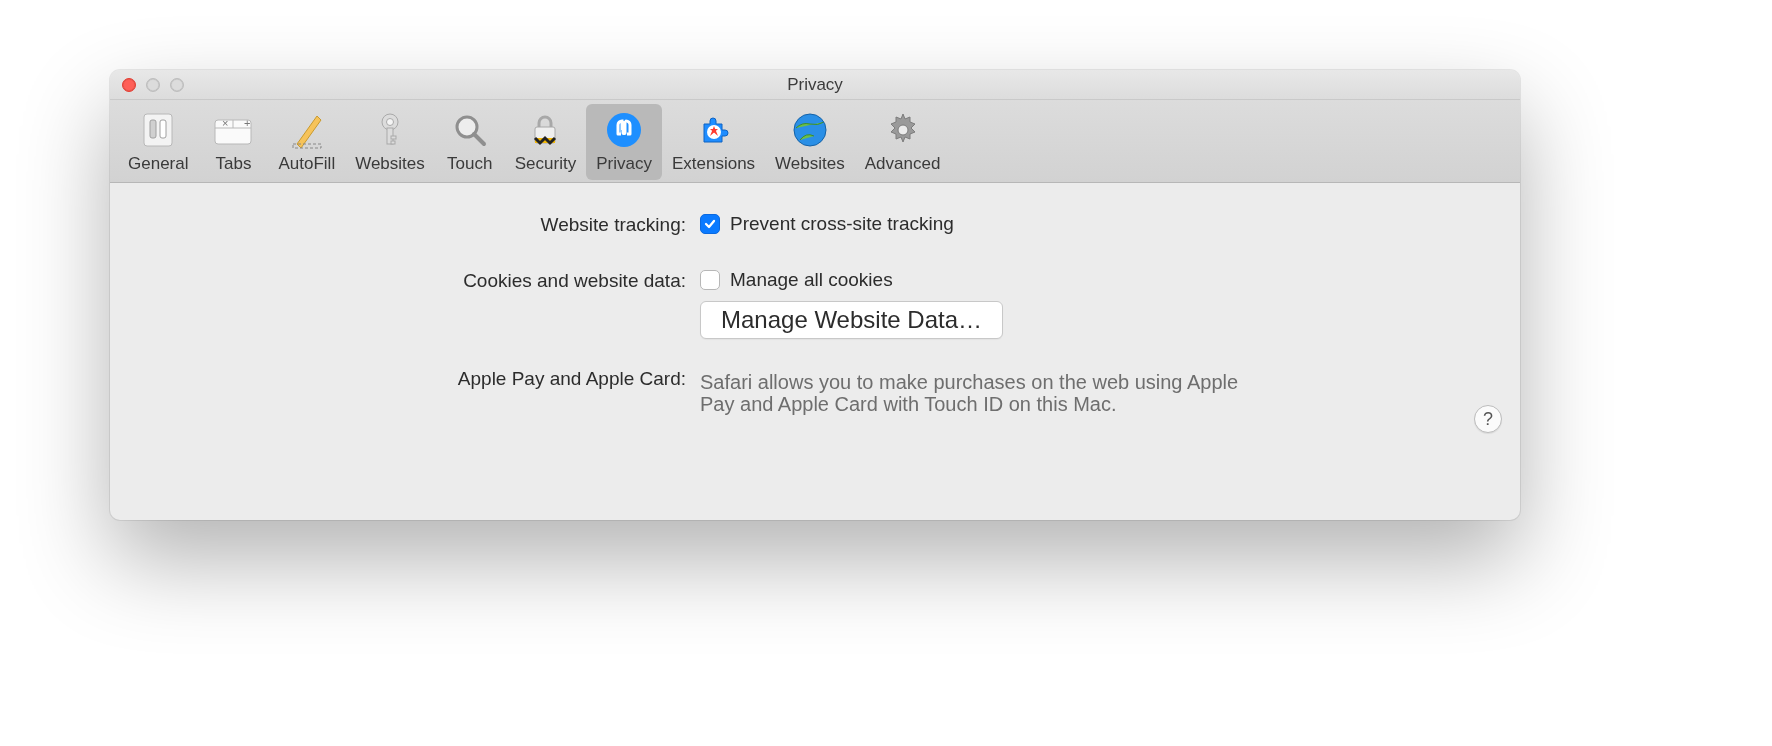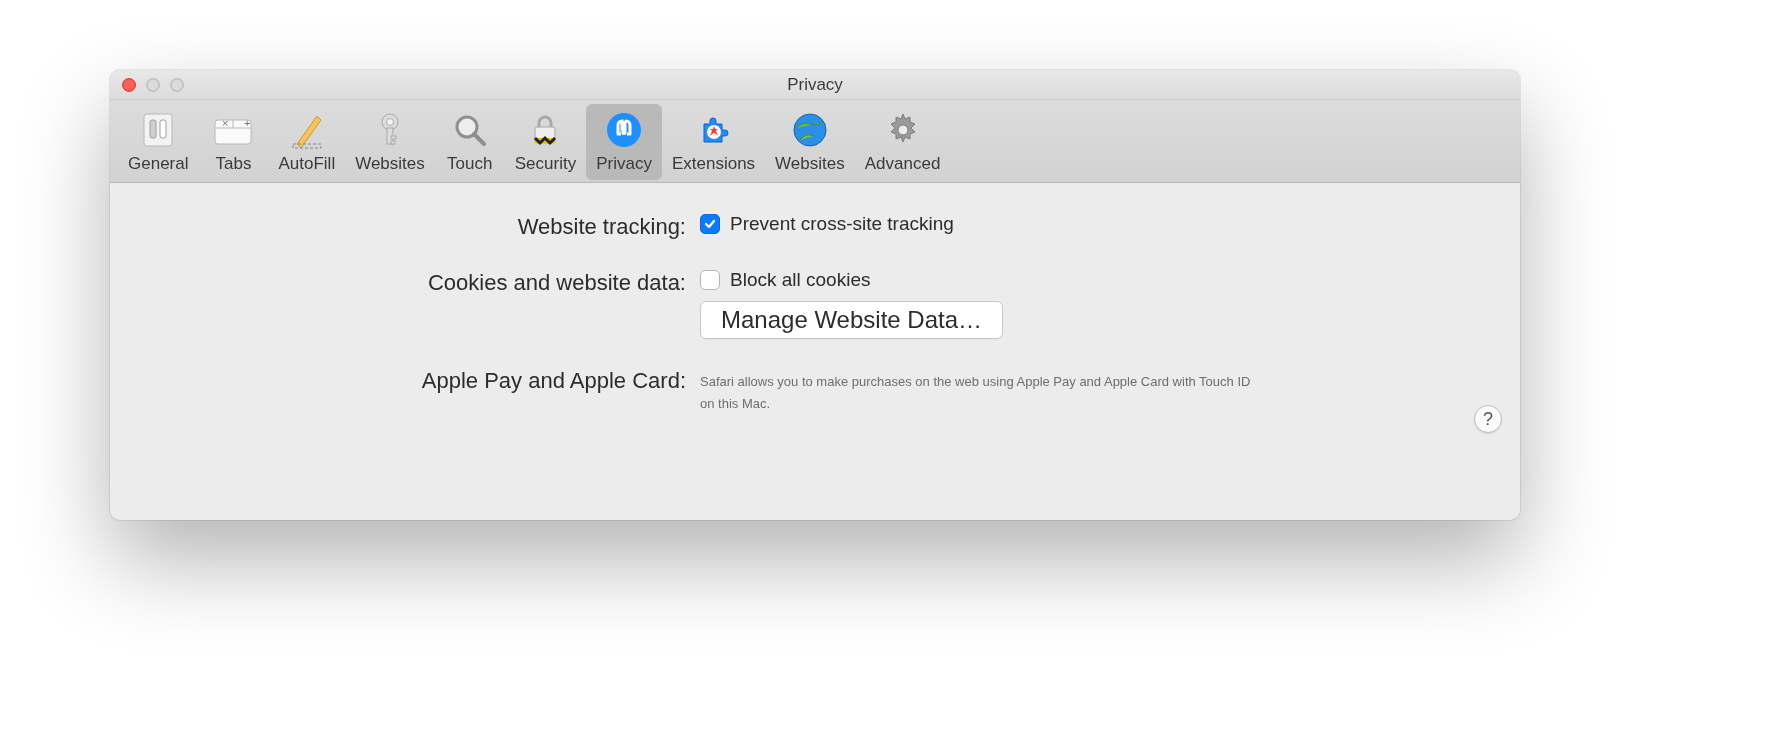--- a/index.html
+++ b/index.html
@@ -97,21 +97,21 @@
   }
   .row {
     display: flex;
     align-items: flex-start;
     margin-bottom: 8px;
   }
   .row .label-col {
     width: 550px;
     text-align: right;
     padding-right: 14px;
-    font-size: 22px;
+    font-size: 19px;
     color: #2c2c2c;
     padding-top: 1px;
   }
   .row .ctrl-col {
     flex: 1;
     font-size: 19px;
     color: #2c2c2c;
   }
   .block { margin-bottom: 28px; }
 
@@ -143,21 +143,21 @@
     border: 1px solid #c8c8c8;
     border-radius: 6px;
     padding: 4px 20px;
     font-size: 24px;
     color: #2c2c2c;
     box-shadow: 0 1px 1px rgba(0,0,0,0.04);
     margin-top: 4px;
   }
 
   .subtext {
-    font-size: 13px;
+    font-size: 20px;
     color: #6e6e6e;
     line-height: 22px;
     max-width: 560px;
     margin-top: 4px;
   }
 
   .help {
     position: absolute;
     right: 18px;
     bottom: 14px;
@@ -325,21 +325,21 @@
       </div>
 
       <div class="block">
         <div class="row">
           <div class="label-col">Cookies and website data:</div>
           <div class="ctrl-col">
             <div class="check-line">
               <span class="checkbox">
                 
               </span>
-              <span class="check-text">Block all cookies</span>
+              <span class="check-text">Manage all cookies</span>
             </div>
             <div class="btn">Manage Website Data…</div>
           </div>
         </div>
       </div>
 
       <div class="block" style="margin-bottom:12px;">
         <div class="row">
           <div class="label-col">Apple Pay and Apple Card:</div>
           <div class="ctrl-col">

